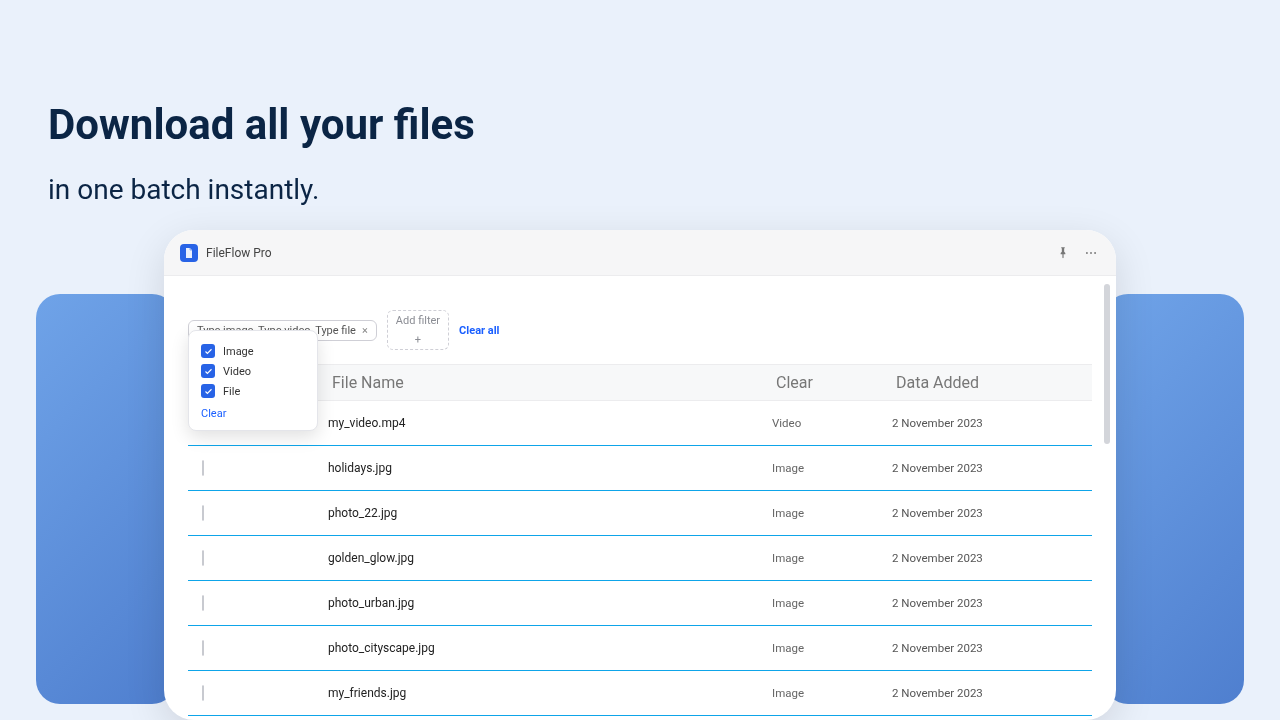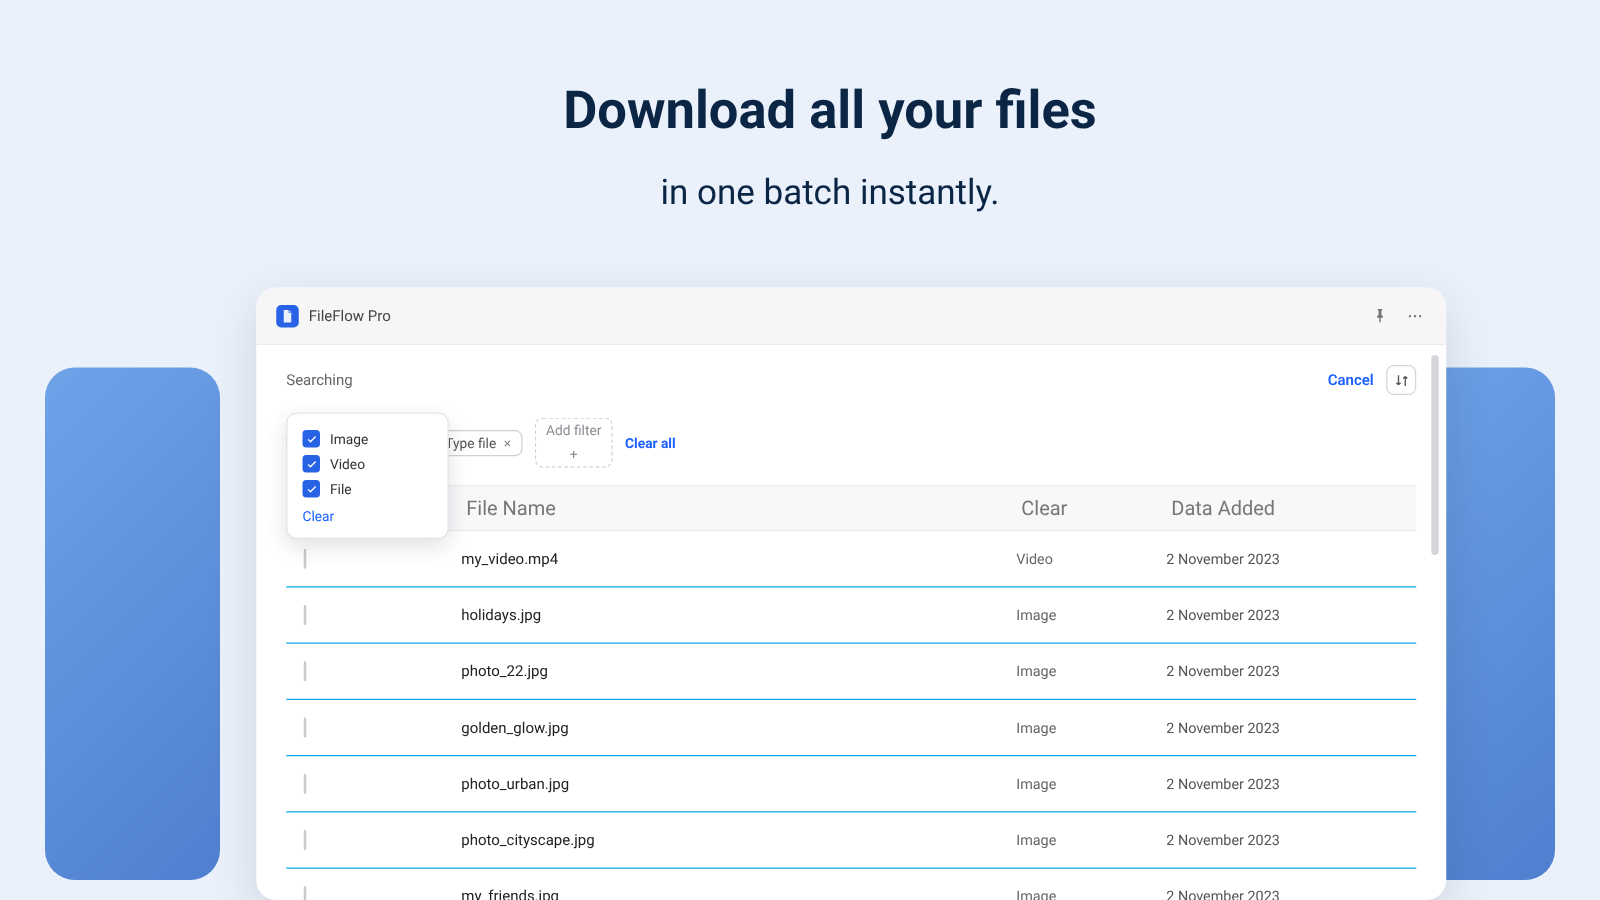--- a/index.html
+++ b/index.html
@@ -1,23 +1,23 @@
 <!DOCTYPE html>
 <html><head>
 <meta charset="utf-8">
 <style>
 * { box-sizing: border-box; margin: 0; padding: 0; }
 body { font-family: -apple-system, BlinkMacSystemFont, "Segoe UI", Roboto, sans-serif; background: #eaf1fb; width: 1280px; height: 720px; overflow: hidden; position: relative; }
-.hero { text-align: center; padding-top: 64px; margin-left: 48px; }
+.hero { padding-top: 100px; margin-left: 48px; }
 .hero-title { font-size: 42px; font-weight: 700; color: #0b2545; }
 .hero-sub { font-size: 28px; color: #0b2545; margin-top: 24px; }
 .backdrop-left, .backdrop-right { position: absolute; top: 294px; width: 140px; height: 410px; background: linear-gradient(135deg,#6fa3e8,#4f7fcf); border-radius: 24px; }
 .backdrop-left { left: 36px; }
 .backdrop-right { right: 36px; }
-.app-window { position: absolute; left: 164px; top: 230px; width: 952px; height: 490px; background: #fff; border-radius: 16px; box-shadow: 0 12px 40px rgba(0,0,0,.12); overflow: hidden; margin-left: 41px; }
+.app-window { position: absolute; left: 164px; top: 230px; width: 952px; height: 490px; background: #fff; border-radius: 30px; box-shadow: 0 12px 40px rgba(0,0,0,.12); overflow: hidden; }
 .titlebar { height: 46px; background: #f6f6f7; border-bottom: 1px solid #ececee; display: flex; align-items: center; padding: 0 16px; }
 .brand { display: flex; align-items: center; gap: 8px; font-size: 12px; color: #444; }
 .brand-logo { width: 18px; height: 18px; background: #2863e6; border-radius: 4px; display: flex; align-items: center; justify-content: center; }
 .brand-logo svg { width: 12px; height: 12px; fill: #fff; }
 .titlebar-right { margin-left: auto; display: flex; gap: 12px; color: #666; }
 .titlebar-btn { width: 16px; height: 16px; cursor: pointer; }
 .panel { padding: 16px 24px 0 24px; }
 .panel-top { display: flex; align-items: center; }
 .searching { font-size: 12px; color: #666; }
 .panel-actions { margin-left: auto; display: flex; align-items: center; gap: 10px; }
@@ -87,31 +87,20 @@
             <circle cx="12" cy="12" r="1.6"></circle>
             <circle cx="19" cy="12" r="1.6"></circle>
           </svg>
       </span>
     </div>
   </div>
 
   <div class="scrollbar"></div>
 
   <div class="panel">
-    <div class="panel-top">
-      <span class="searching">Searching</span>
-      <div class="panel-actions">
-        <span class="cancel">Cancel</span>
-        <span class="sort-btn">
-          <svg viewBox="0 0 24 24" width="13" height="13" fill="none" stroke="#555" stroke-width="2">
-              <path d="M7 4v14M7 18l-3-3M7 18l3-3M17 20V6M17 6l-3 3M17 6l3 3"></path>
-            </svg>
-        </span>
-      </div>
-    </div>
 
     <div class="filter-row">
       <span class="chip solid">
         <span>Type image, Type video, Type file</span>
         <span class="x">×</span>
       </span>
       <span class="chip add-filter">
         <span>Add filter</span>
         <span class="plus">+</span>
       </span>

